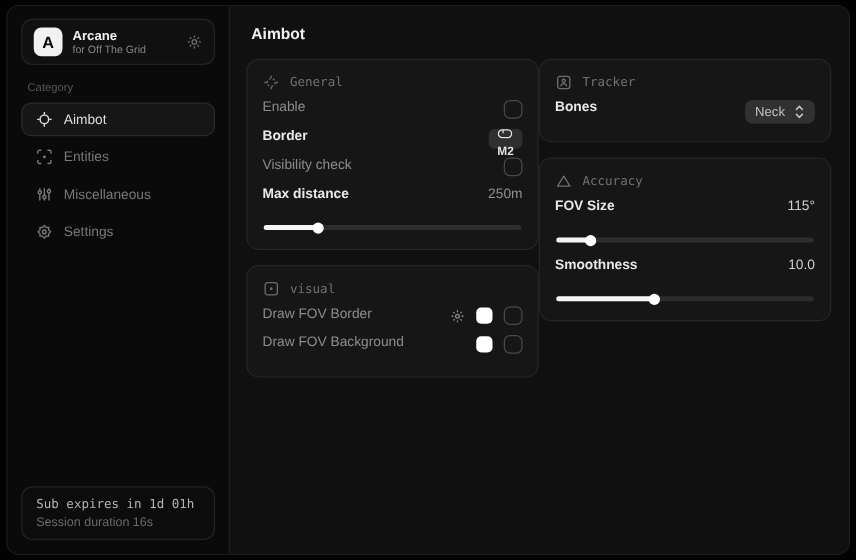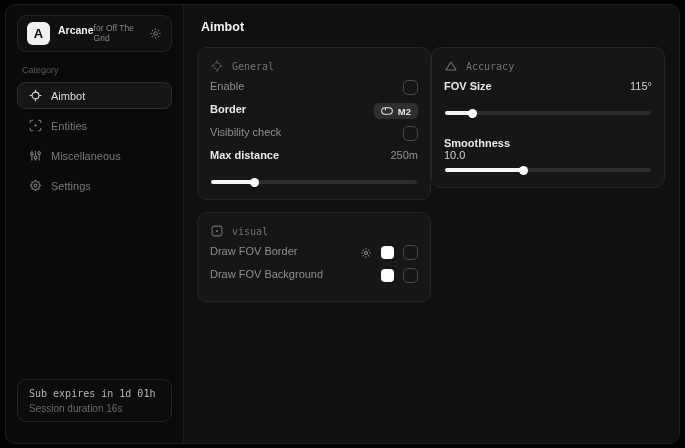--- a/index.html
+++ b/index.html
@@ -9,52 +9,52 @@
   .window { width:100%; height:100%; border:1px solid #1e1e1e; border-radius:10px; overflow:hidden;
             display:flex; background:#0b0b0b; }
 
   
   .sidebar { width:178px; min-width:178px; background:#0a0a0a; border-right:1px solid #1d1d1d;
              display:flex; flex-direction:column; padding:10px 11px 5px 11px; }
   .brand-card { display:flex; align-items:center; gap:8px; height:37px; padding:0 9px;
                 background:#101010; border:1px solid #232323; border-radius:9px; }
   .brand-logo { width:23px; height:23px; background:#f1f1f1; border-radius:6px; color:#0a0a0a;
                 font-weight:bold; font-size:13px; display:flex; align-items:center; justify-content:center; }
-  .brand-text { display:flex; flex-direction:row; line-height:1.15; flex:1; }
+  .brand-text { display:flex; flex-direction:column; line-height:1.15; flex:1; }
   .brand-name { color:#f0f0f0; font-size:10.5px; font-weight:bold; }
   .brand-sub { color:#868686; font-size:8.5px; }
   .brand-gear { color:#6b6b6b; display:flex; }
   .category-label { color:#585858; font-size:9px; margin:13px 5px 7px 5px; }
   .nav-item { display:flex; align-items:center; gap:9px; height:27px; padding:0 10px; margin-bottom:3px;
               border:1px solid transparent; border-radius:8px; color:#787878; font-size:11px; cursor:pointer; }
   .nav-item.selected { background:#161616; border-color:#2b2b2b; color:#dcdcdc; }
   .nav-item .nicon { display:flex; width:14px; justify-content:center; }
   .sidebar-footer { margin-top:auto; border:1px solid #222; border-radius:9px; padding:8px 11px 7px 11px;
-                    background:#0c0c0c; margin-bottom:16px; }
+                    background:#0c0c0c; margin-bottom:6px; }
   .footer-line1 { font-family:"DejaVu Sans Mono", monospace; font-size:10px; color:#b4b4b4; }
   .footer-line2 { font-size:10px; color:#696969; margin-top:4px; }
 
   
   .main { flex:1; background:#101010; padding:13px 14px 12px 13px; overflow:hidden; }
   .main-title { color:#f2f2f2; font-size:12.5px; font-weight:bold; margin:2px 0 13px 4px; }
   .columns { display:flex; gap:0; }
   .col { flex:1; min-width:0; }
   .card { background:#161616; border:1px solid #252525; border-radius:10px;
           padding:10px 12px 11px 12px; margin-bottom:12px; }
   .card-header { display:flex; align-items:center; gap:8px; color:#717171;
                  font-family:"DejaVu Sans Mono", monospace; font-size:10px; margin:2px 0 8px 0; }
   .card-header .cicon { display:flex; width:14px; justify-content:center; color:#6d6d6d; }
   .row { display:flex; align-items:flex-start; justify-content:space-between; height:22px; margin-top:1px; }
   .label-dim { color:#8d8d8d; font-size:11px; }
   .label-bright { color:#e9e9e9; font-size:11px; font-weight:bold; }
   .value-dim { color:#909090; font-size:11px; }
   .value-bright { color:#cfcfcf; font-size:11px; }
   .checkbox { width:15px; height:15px; border:1.5px solid #484848; border-radius:5px; background:transparent; cursor:pointer; }
   .keybind-badge { display:flex; align-items:center; gap:5px; background:#2f2f2f; border-radius:5px;
-                   height:16px; padding:0 7px; color:#e3e3e3; font-size:9.5px; font-weight:bold; cursor:pointer; }
+                   height:16px; padding:0 7px; color:#e3e3e3; font-size:9.5px; font-weight:bold; cursor:pointer;flex-direction:column; }
   .slider { position:relative; height:4px; background:#2d2d2d; border-radius:2px; margin:9px 1px 4px 1px; cursor:pointer; }
   .slider-fill { position:absolute; left:0; top:0; height:4px; background:#f5f5f5; border-radius:2px; }
   .slider-thumb { position:absolute; top:-2.5px; width:9px; height:9px; background:#ffffff; border-radius:50%; margin-left:-4px; }
   .row-controls { display:flex; align-items:center; gap:9px; }
   .swatch { width:13px; height:13px; border-radius:4px; cursor:pointer; }
   .row-gear { color:#8a8a8a; display:flex; cursor:pointer; }
   .select-btn { display:flex; align-items:center; gap:7px; background:#313131; border-radius:6px;
                 height:19px; padding:0 8px; color:#c2c2c2; font-size:10.5px; cursor:pointer; }
   svg { display:block; }
 </style>
@@ -199,39 +199,62 @@
               <span class="row-controls">
                 <span class="swatch" style="background: rgb(255, 255, 255);"></span>
                 <span class="checkbox"></span>
               </span>
             </div>
           </div>
         </div>
 
         <div class="col">
 
+          <div class="card">
+            <div class="card-header">
+              <span class="cicon">
+                <svg width="12" height="12" viewBox="0 0 16 16" fill="none" stroke="currentColor" stroke-width="1.4">
+                  <rect x="1.5" y="1.5" width="13" height="13" rx="2.5"></rect>
+                    <circle cx="8" cy="6.2" r="1.7"></circle>
+                    <path d="M4.8 12c.6-2 1.8-2.8 3.2-2.8s2.6.8 3.2 2.8"></path>
+                </svg>
+              </span>
+              <span>Tracker</span>
+            </div>
+            <div class="row">
+              <span class="label-bright">Bones</span>
+              <span class="select-btn">
+                <span>Neck</span>
+                <span>
+                  <svg width="9" height="11" viewBox="0 0 10 12" fill="none" stroke="currentColor" stroke-width="1.4">
+                    <path d="M2 4.2L5 1.2l3 3M2 7.8l3 3 3-3"></path>
+                  </svg>
+                </span>
+              </span>
+            </div>
+          </div>
 
           <div class="card">
             <div class="card-header">
               <span class="cicon">
                 <svg width="12" height="12" viewBox="0 0 16 16" fill="none" stroke="currentColor" stroke-width="1.4">
                   <path d="M8 2.6L14.6 13.2H1.4z" stroke-linejoin="round"></path>
                 </svg>
               </span>
               <span>Accuracy</span>
             </div>
             <div class="row">
               <span class="label-bright">FOV Size</span>
               <span class="value-bright">115°</span>
             </div>
             <div class="slider">
               <div class="slider-fill" style="width: 13%;"></div>
               <div class="slider-thumb" style="left: 13%;"></div>
             </div>
-            <div class="row" style="margin-top:22px;flex-direction:column;">
+            <div class="row" style="margin-top:12px;">
               <span class="label-bright">Smoothness</span>
               <span class="value-bright">10.0</span>
             </div>
             <div class="slider">
               <div class="slider-fill" style="width: 38%;"></div>
               <div class="slider-thumb" style="left: 38%;"></div>
             </div>
           </div>
         </div>
       </div>

